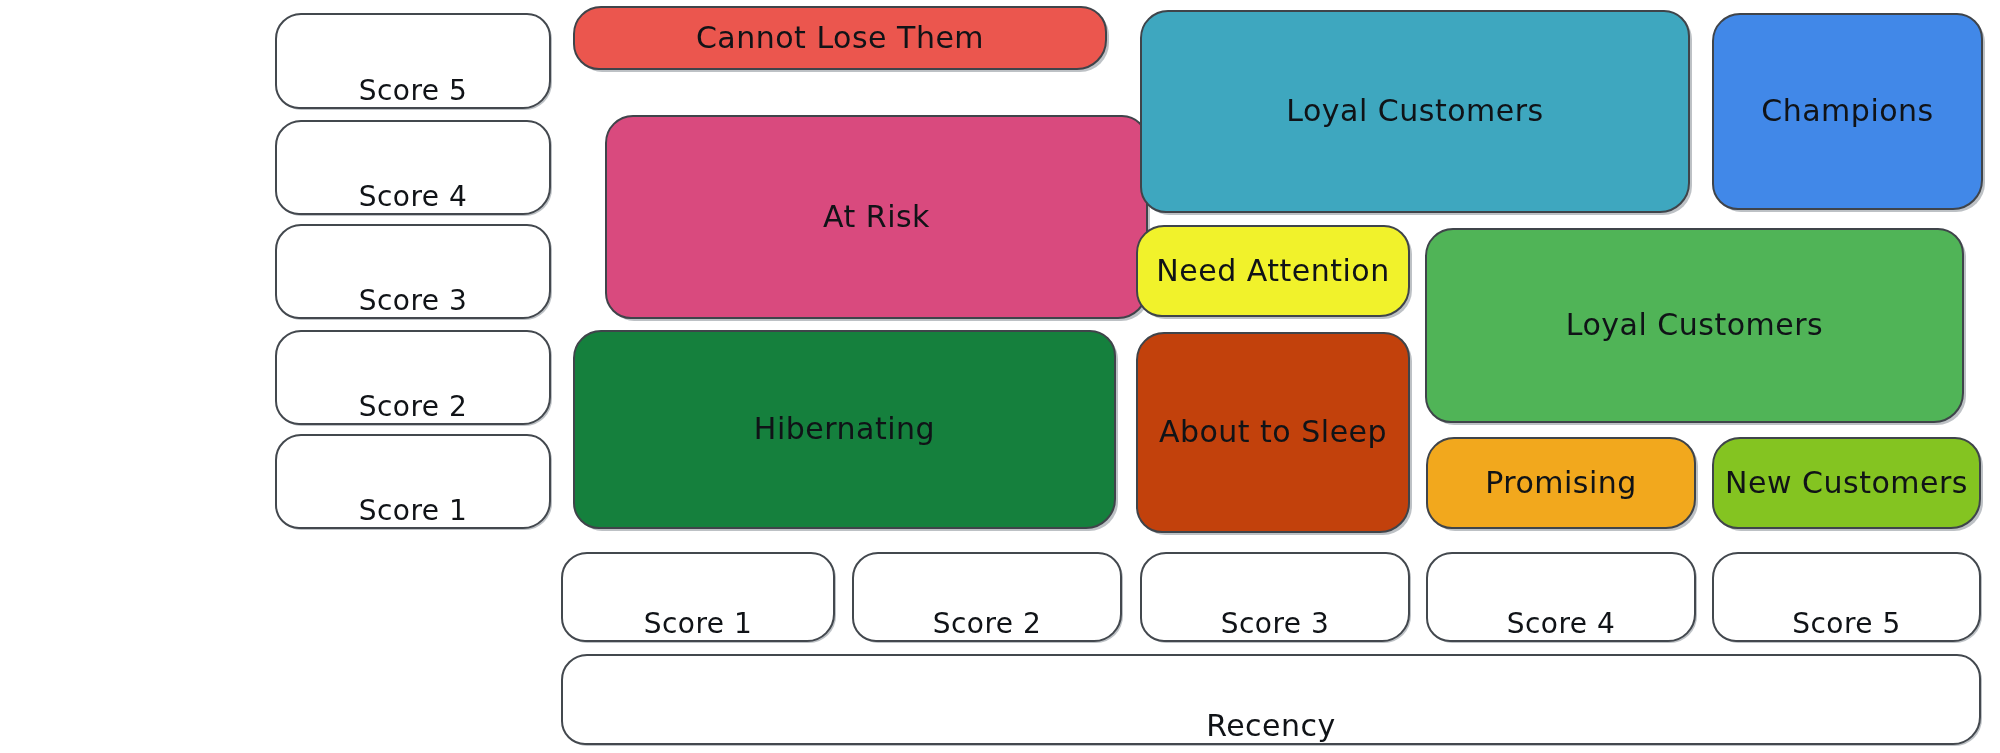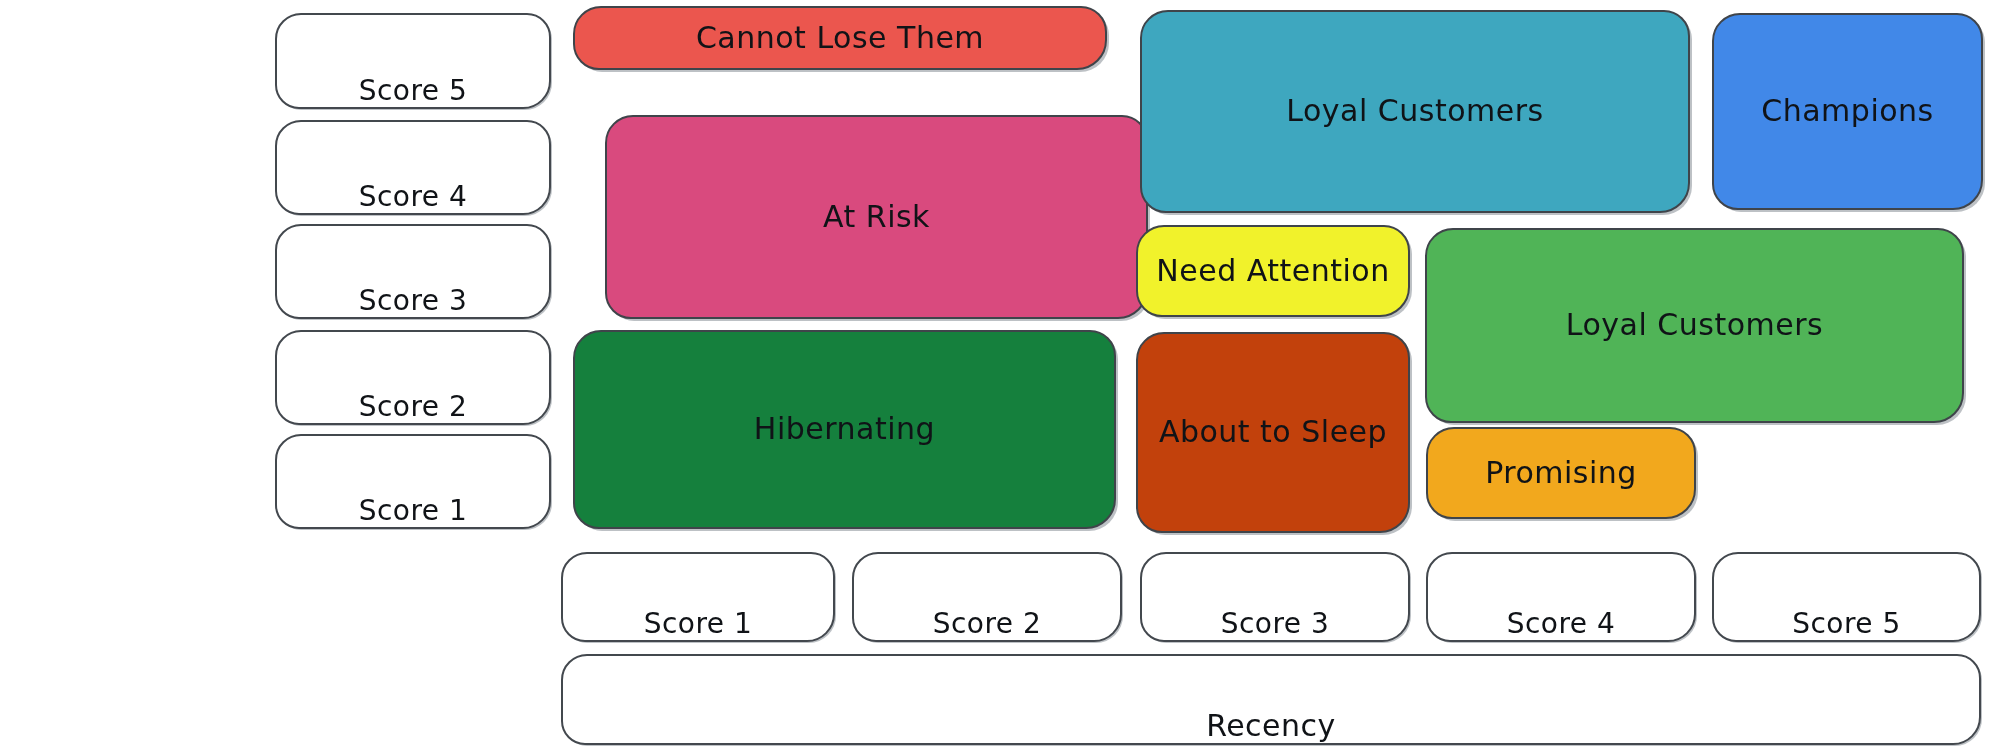--- a/index.html
+++ b/index.html
@@ -94,24 +94,27 @@
   </div>
 
   <div class="box seg-box" style="left: 1712px; top: 13px; width: 271px; height: 197px; background-color: rgb(65, 136, 232);">
     <span class="lbl">Champions</span>
   </div>
 
   <div class="box seg-box" style="left: 1425px; top: 228px; width: 539px; height: 195px; background-color: rgb(80, 180, 87);">
     <span class="lbl">Loyal Customers</span>
   </div>
 
-  <div class="box seg-box" style="left: 1426px; top: 427px; width: 270px; height: 92px; background-color: rgb(242, 168, 29);">
+  <div class="box seg-box" style="left: 1426px; top: 437px; width: 270px; height: 92px; background-color: rgb(242, 168, 29);">
     <span class="lbl">Promising</span>
   </div>
 
+  <div class="box seg-box" style="left: 1712px; top: 437px; width: 269px; height: 92px; background-color: rgb(132, 196, 33);">
+    <span class="lbl">New Customers</span>
+  </div>
 
   <div class="box white-box" style="left:561px; top:552px; width:274px; height:90px;">
     <span class="lbl score-lbl">Score 1</span>
   </div>
   <div class="box white-box" style="left:852px; top:552px; width:270px; height:90px;">
     <span class="lbl score-lbl">Score 2</span>
   </div>
   <div class="box white-box" style="left:1140px; top:552px; width:270px; height:90px;">
     <span class="lbl score-lbl">Score 3</span>
   </div>

